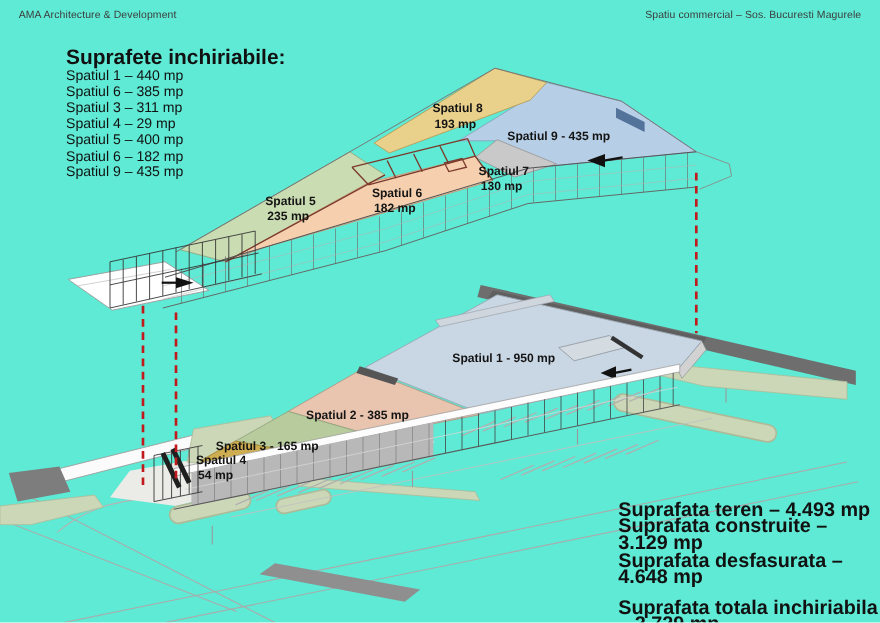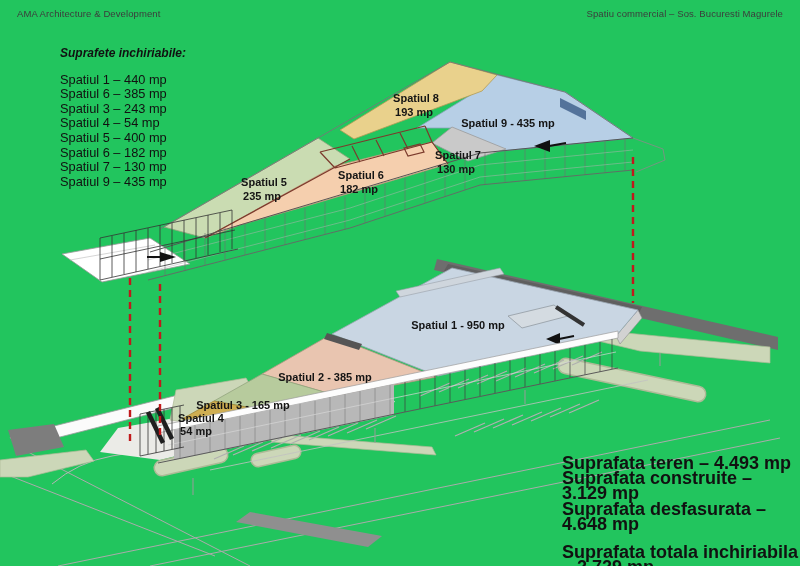--- a/index.html
+++ b/index.html
@@ -1,21 +1,21 @@
 <!DOCTYPE html>
 <html><head>
 <meta charset="utf-8">
 <style>
   html,body{margin:0;padding:0;background:#fff;}
-  .page{position:relative;width:800px;height:566px;background:#22c55e;overflow:hidden;
+  .page{position:relative;width:800px;height:566px;background:#5eead4;overflow:hidden;
         font-family:"Liberation Sans",sans-serif;color:#222;}
   .hdr{position:absolute;top:8px;left:17px;right:17px;display:flex;justify-content:space-between;
        font-size:9.5px;color:#3c3c3c;letter-spacing:.1px;}
   .legend{position:absolute;left:60px;top:46px;font-size:12.8px;line-height:14.6px;color:#111;}
-  .legend .t{font-weight:bold;font-size:12px;margin-bottom:12px;font-style:italic;}
+  .legend .t{font-weight:bold;font-size:19px;margin-bottom:1px;}
   .summary{position:absolute;left:562px;top:456px;font-size:18px;font-weight:bold;line-height:15.2px;color:#111;}
   .summary .sp{height:13px;}
   svg.scene{position:absolute;left:0;top:0;}
   svg text{font-family:"Liberation Sans",sans-serif;font-weight:bold;fill:#141414;}
   .lbl{font-size:11px;}
 </style>
 </head>
 <body>
 
 <div class="page">
@@ -137,25 +137,24 @@
       <text x="243" y="409">Spatiul 3 -  165 mp</text>
       <text x="201" y="422">Spatiul 4</text>
       <text x="196" y="435">54 mp</text>
     </g>
   </svg>
 
   <div class="legend">
     <div class="t">Suprafete inchiriabile:</div>
     <div>Spatiul 1 – 440 mp</div>
     <div>Spatiul 6 – 385 mp</div>
-    <div>Spatiul 3 – 243 mp</div>
-    <div>Spatiul 4 – 54 mp</div>
+    <div>Spatiul 3 – 311 mp</div>
+    <div>Spatiul 4 – 29 mp</div>
     <div>Spatiul 5 – 400 mp</div>
     <div>Spatiul 6 – 182 mp</div>
-    <div>Spatiul 7 – 130 mp</div>
     <div>Spatiul 9 – 435 mp</div>
   </div>
 
   <div class="summary">
     <div>Suprafata teren – 4.493 mp</div>
     <div>Suprafata construite – 3.129 mp</div>
     <div>Suprafata desfasurata – 4.648 mp</div>
     <div class="sp"></div>
     <div>Suprafata totala inchiriabila – 2.729 mp</div>
   </div>

